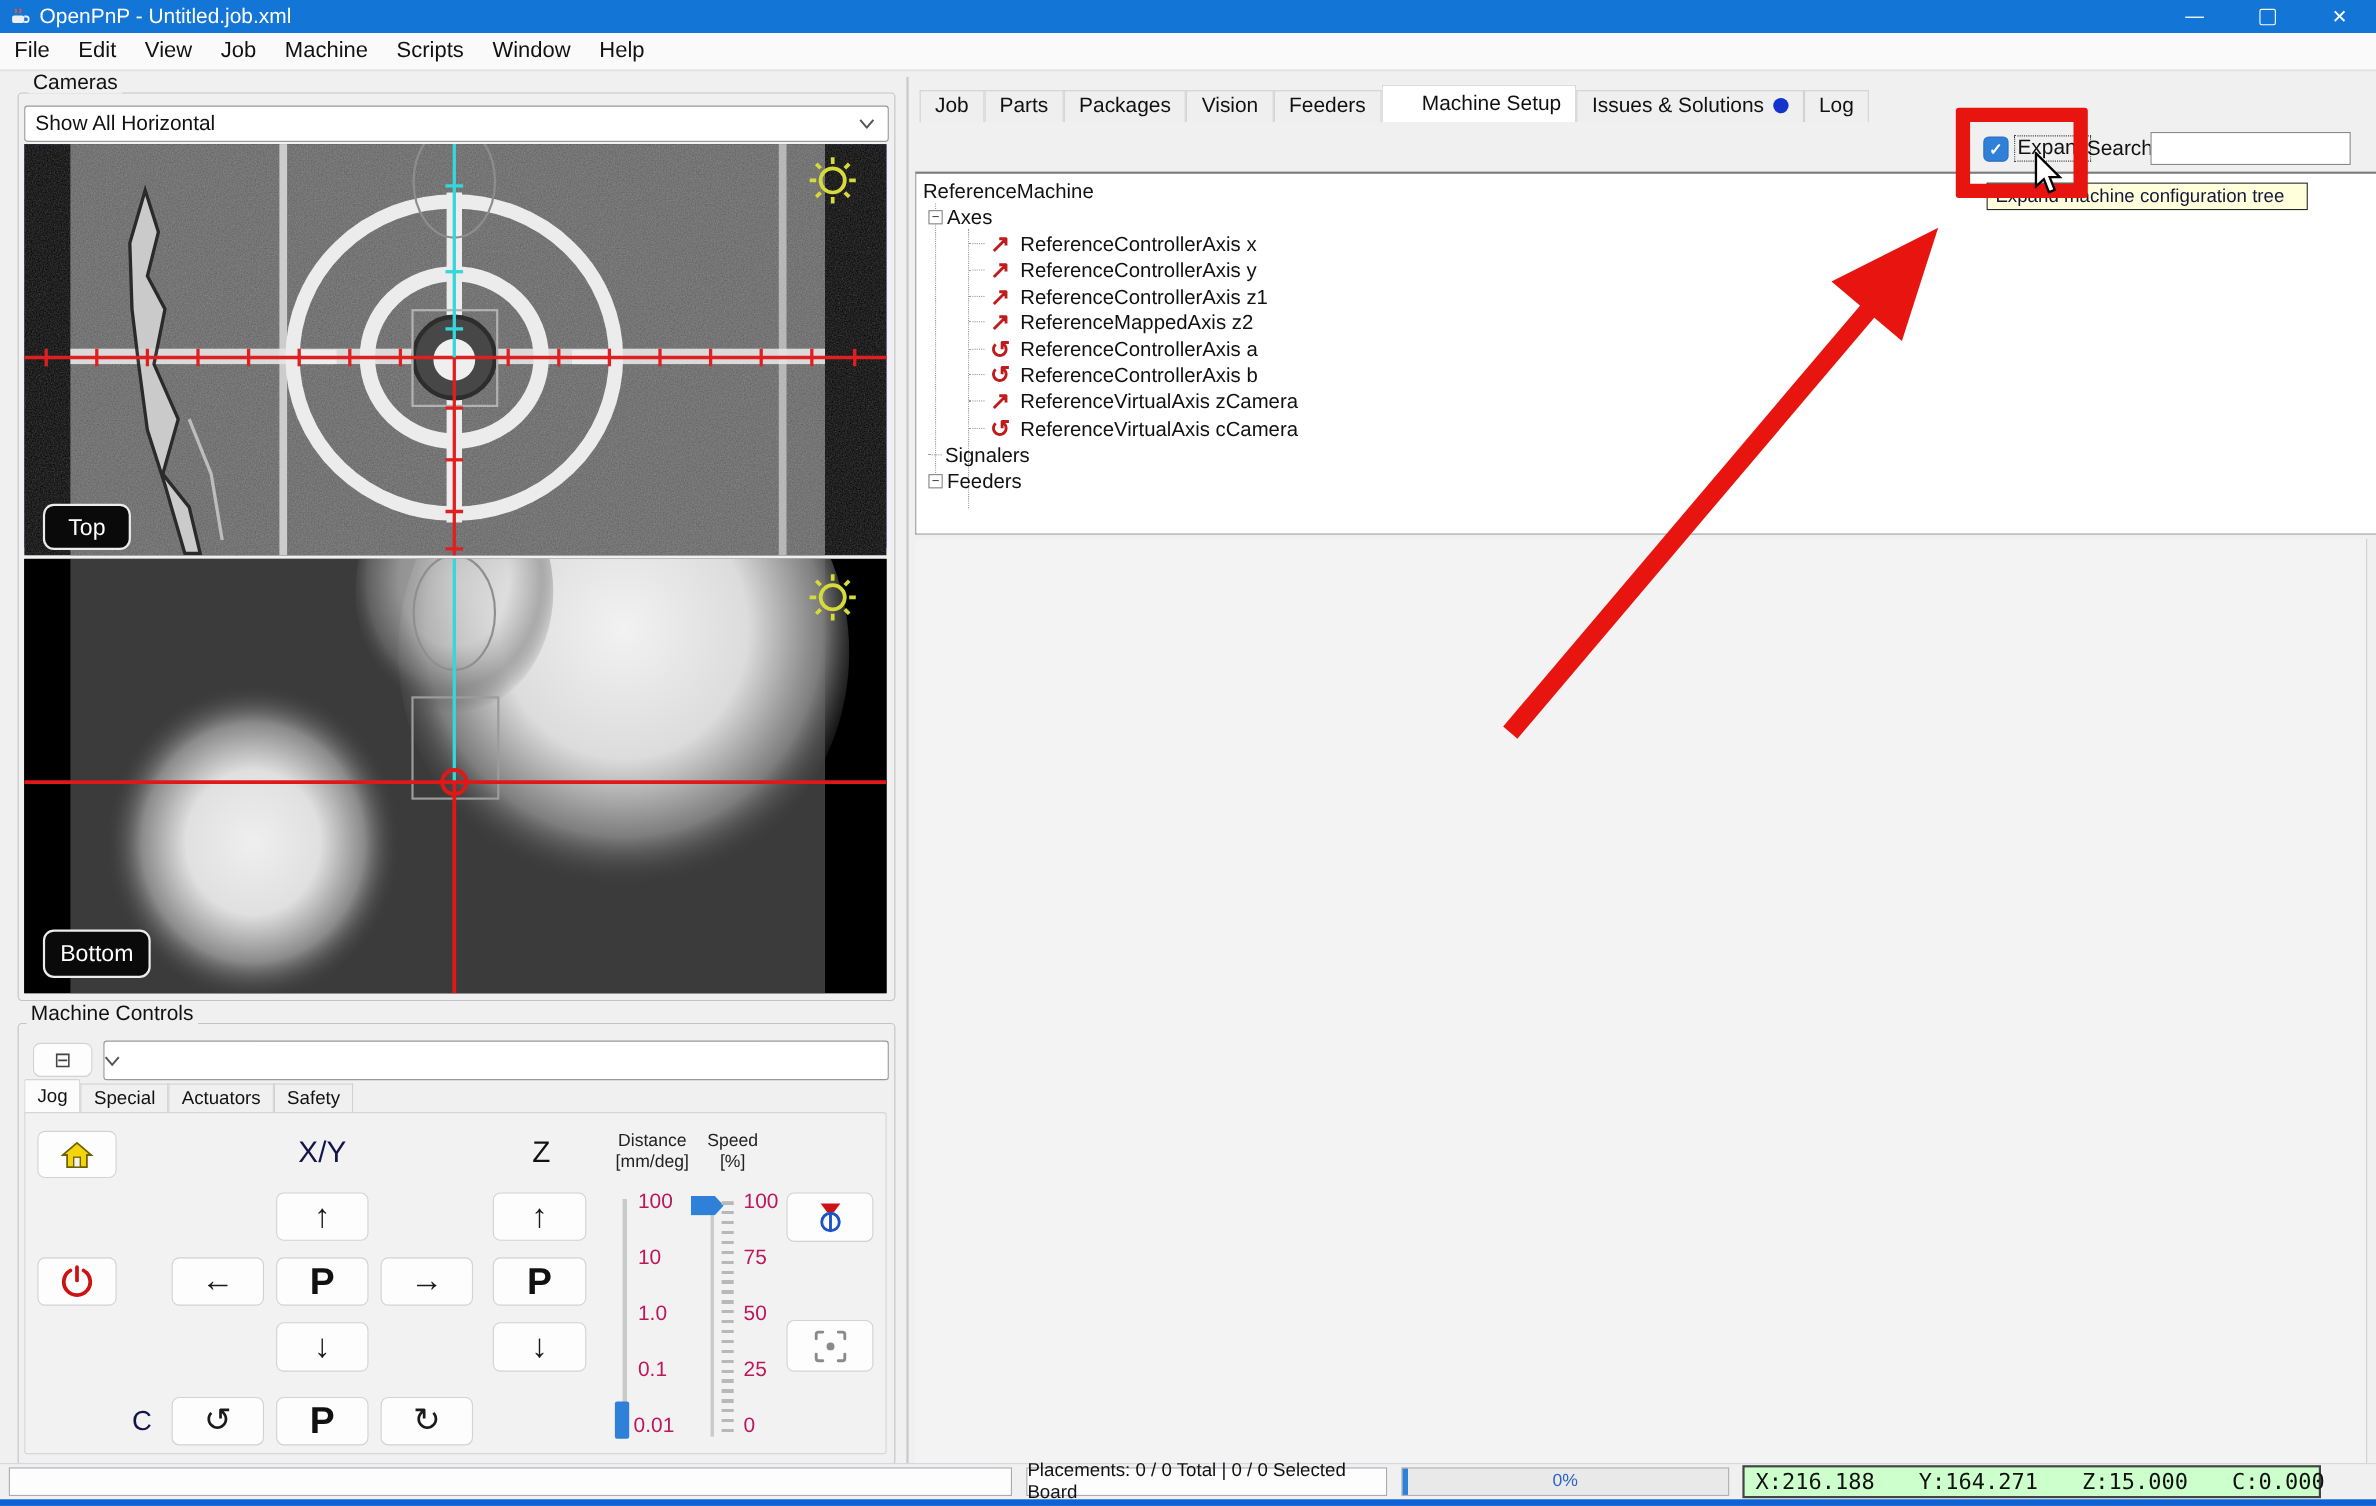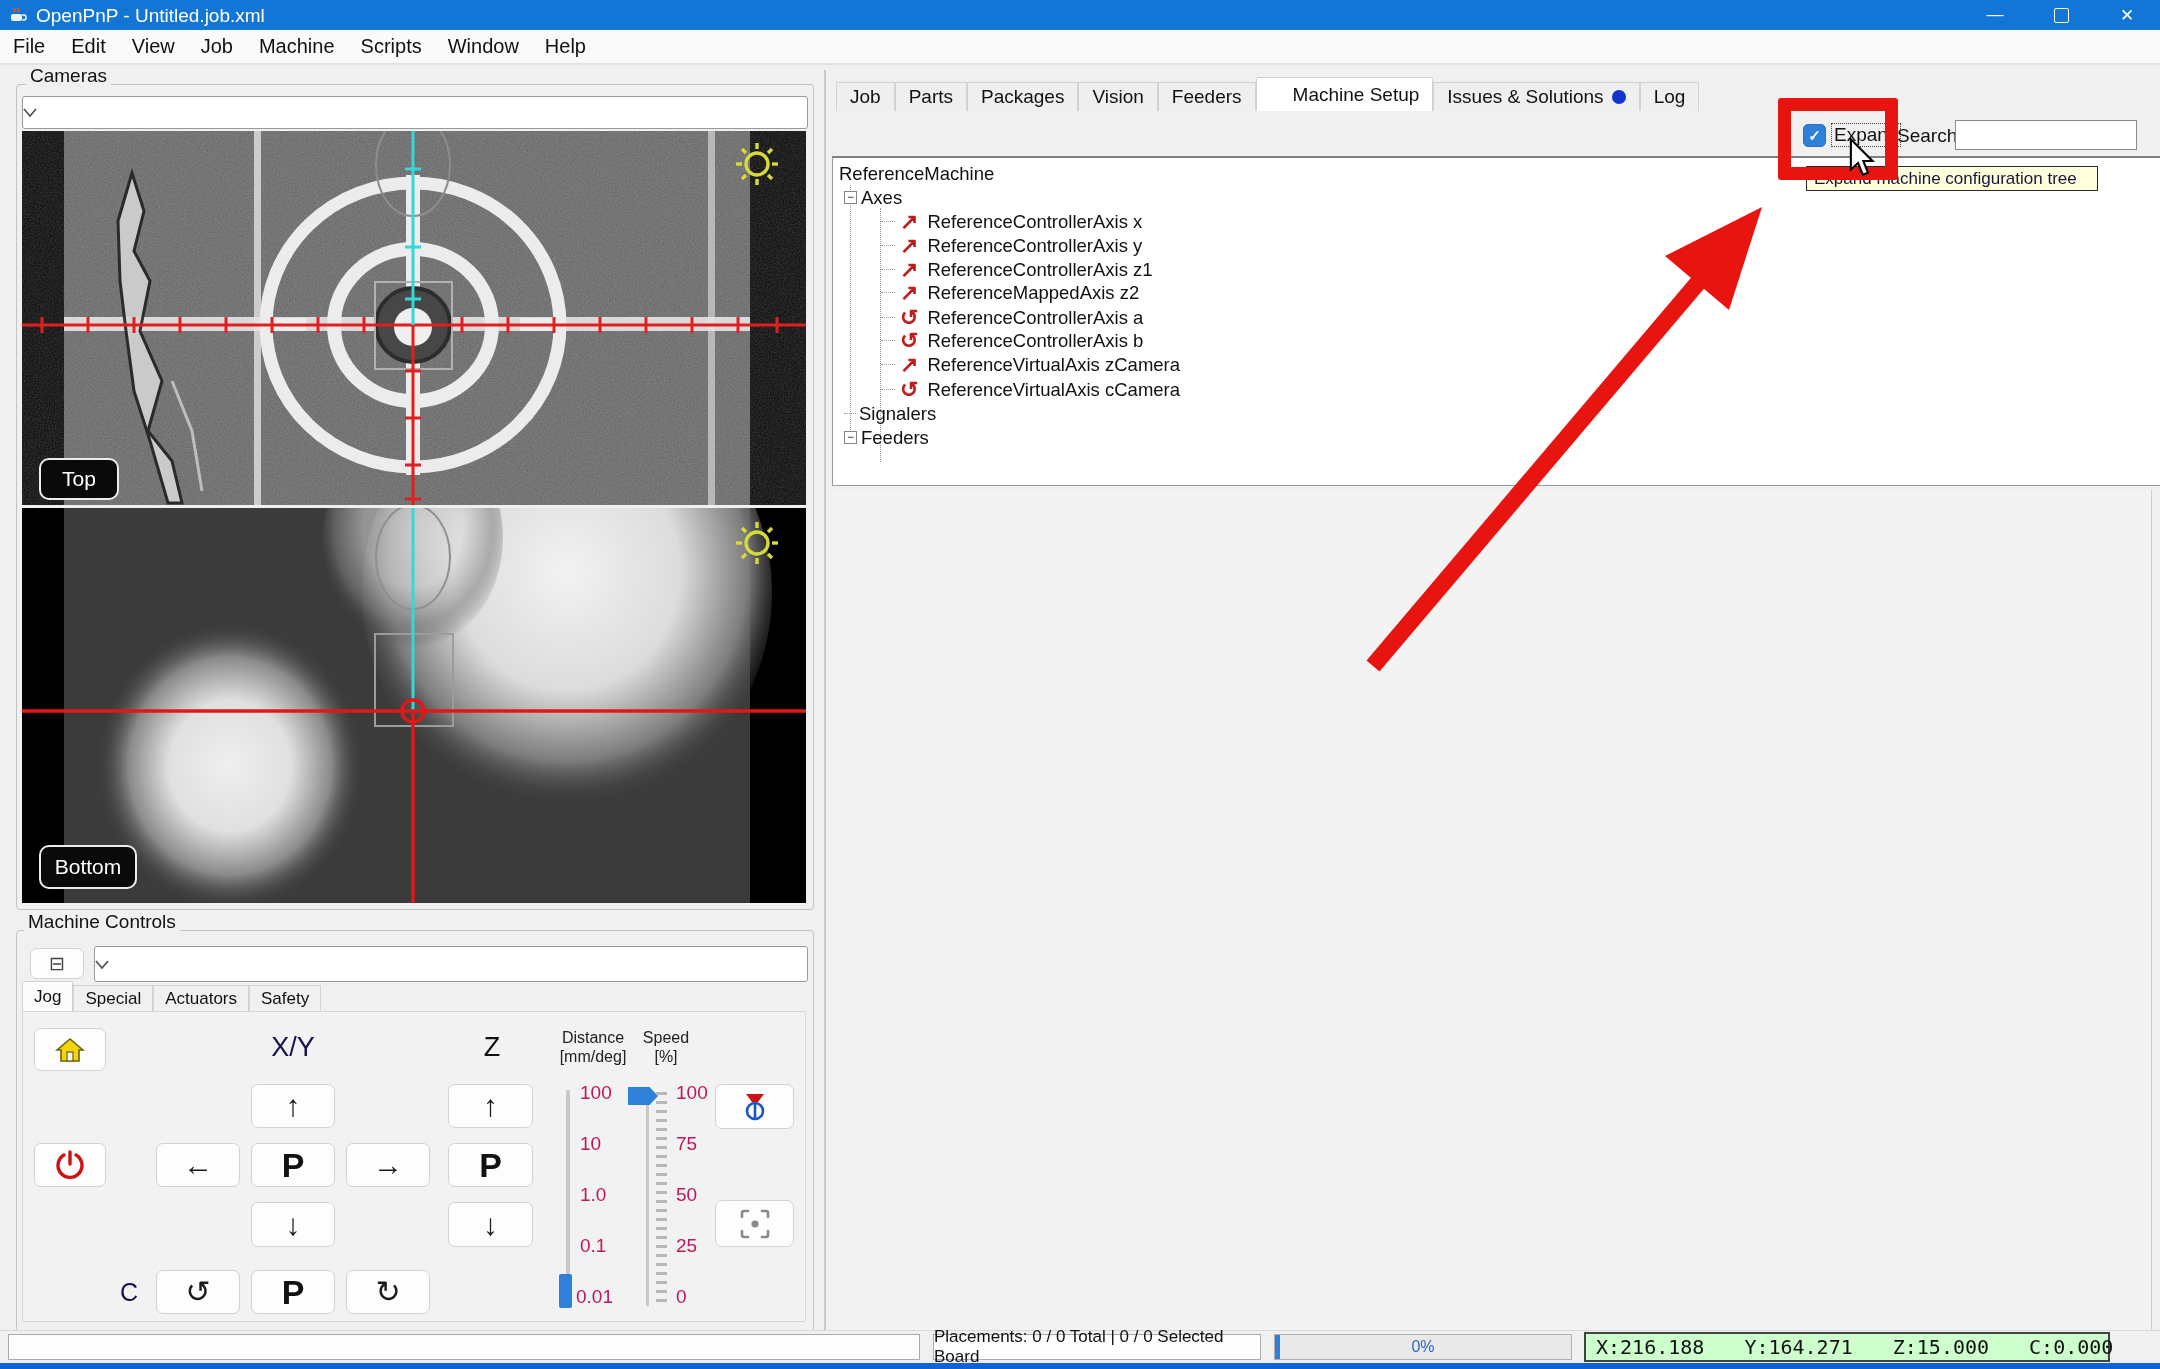--- a/index.html
+++ b/index.html
@@ -90,20 +90,21 @@
   <span>Help</span>
 </div>
 
 <div class="abs" style="left:0;top:65px;width:2160px;height:1265px;background:#f0f0f0;"></div>
 <div class="abs" style="left:824px;top:70px;width:2px;height:1260px;background:#c9c9c9;"></div>
 
 <div class="abs groupbox" style="left:16px;top:84px;width:796px;height:824px;"></div>
 <div class="grouplabel" style="left:26px;top:66px;">Cameras</div>
 
 <div class="abs combo" style="left:22px;top:96px;width:784px;height:31px;">
+  <span class="val">Show All Horizontal</span>
   <svg class="chev" viewBox="0 0 14 9">
       <polyline points="1,1 7,8 13,1" fill="none" stroke="#555" stroke-width="1.8"></polyline>
     </svg>
 </div>
 
 <div class="abs" style="left:22px;top:131px;width:784px;height:367px;background:#8b5cf6;text-decoration:underline;">
   <svg width="784" height="374" viewBox="0 0 784 374">
     <defs>
       <filter id="noise">
           <feTurbulence type="fractalNoise" baseFrequency="0.8" numOctaves="2" result="n"></feTurbulence>

